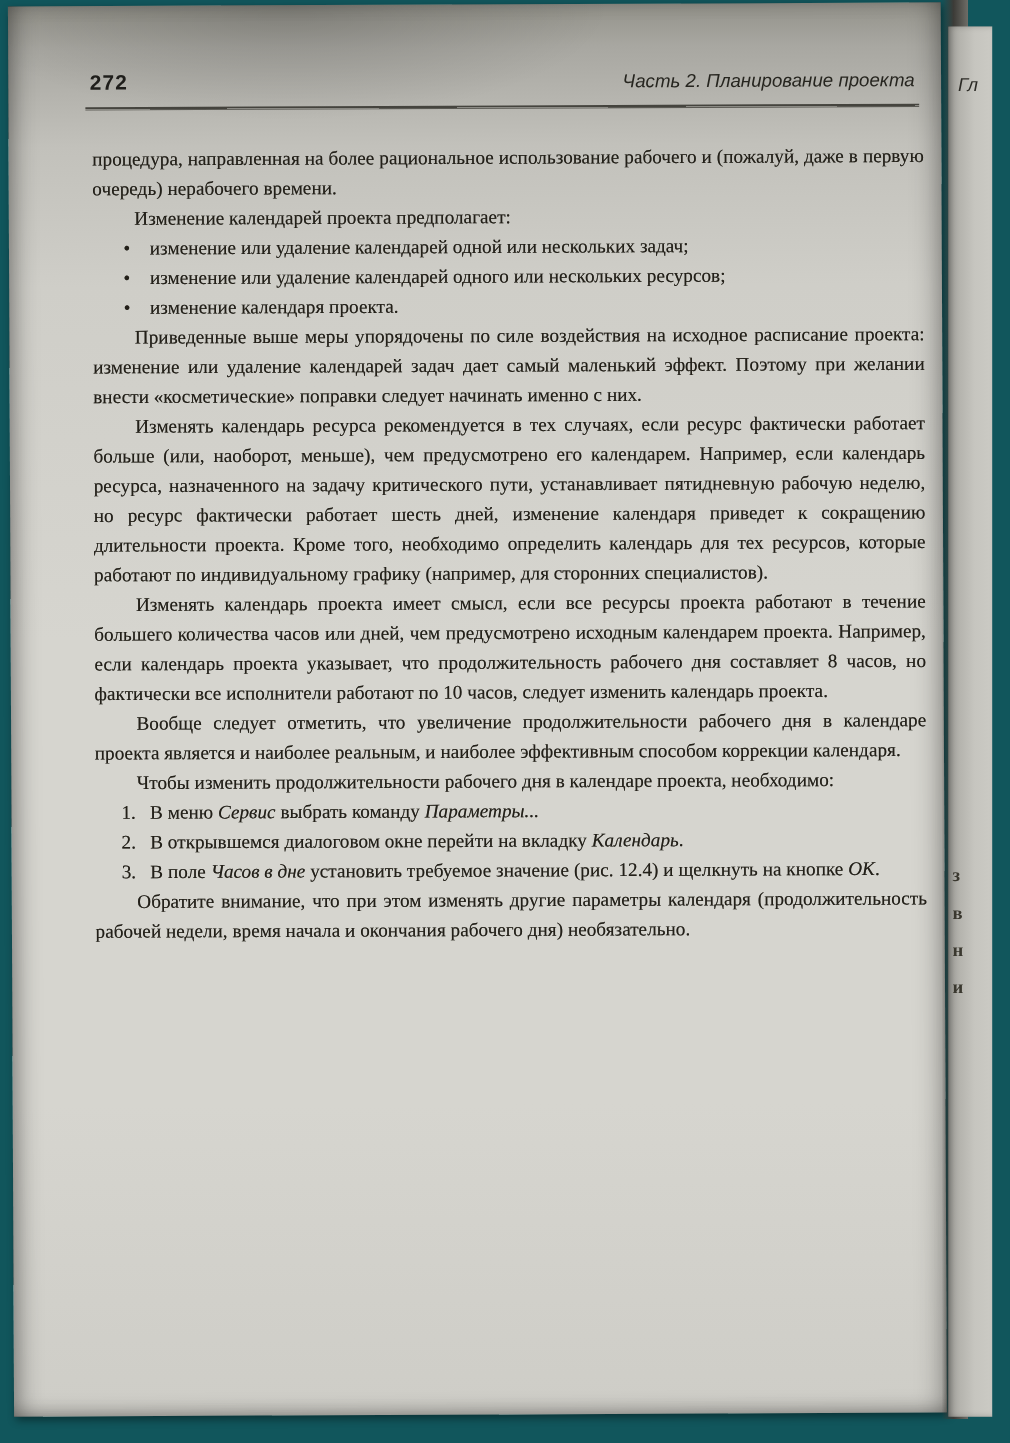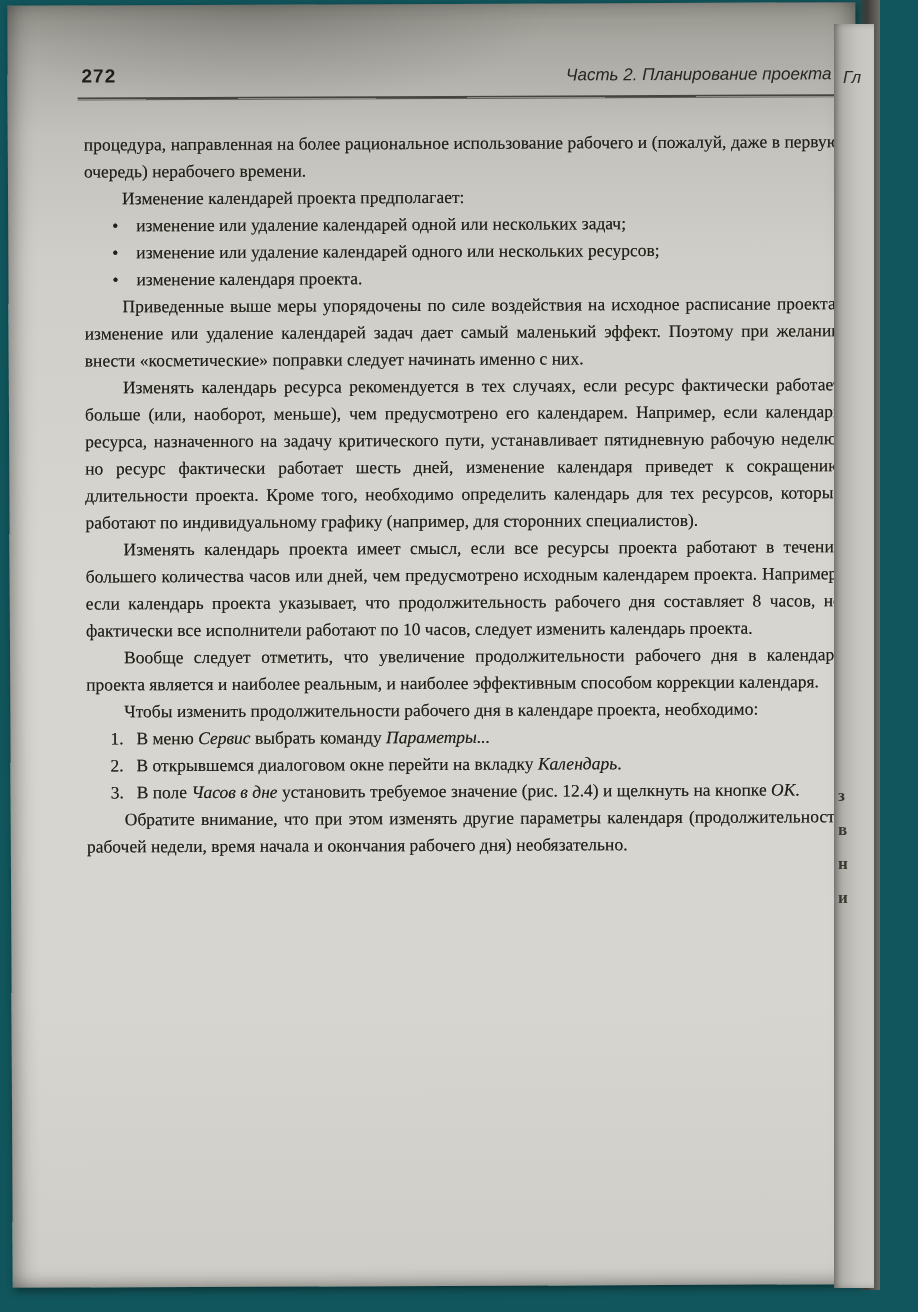--- a/index.html
+++ b/index.html
@@ -55,21 +55,21 @@
   ul.bullets .b{display:inline-block;width:24px;}
   ol.steps{list-style:none;margin:0;padding:0 0 0 24px;}
   ol.steps .num{display:inline-block;width:26px;}
   ol.steps li{padding-left:0;}
   
   .gutter{
     position:absolute;left:856px;top:0;width:24px;height:1290px;
     background:linear-gradient(90deg,rgba(90,90,86,0),#3c3b37 45%,#6e6d67 100%);
   }
   .next-page{
-    position:absolute;left:834px;top:24px;width:40px;height:1264px;
+    position:absolute;left:862px;top:24px;width:40px;height:1264px;
     background:linear-gradient(90deg,#a7a6a0,#c6c5bf 60%,#cbcac4);
     box-shadow:inset 4px 0 8px -3px rgba(0,0,0,.5);
   }
   .next-head{
     position:absolute;top:44px;left:9px;
     font-family:"Liberation Sans","DejaVu Sans",sans-serif;
     font-style:italic;font-size:17px;color:#2c2b26;
   }
   .edge-frag{
     position:absolute;left:4px;font-size:17px;color:#3a382f;font-weight:bold;

